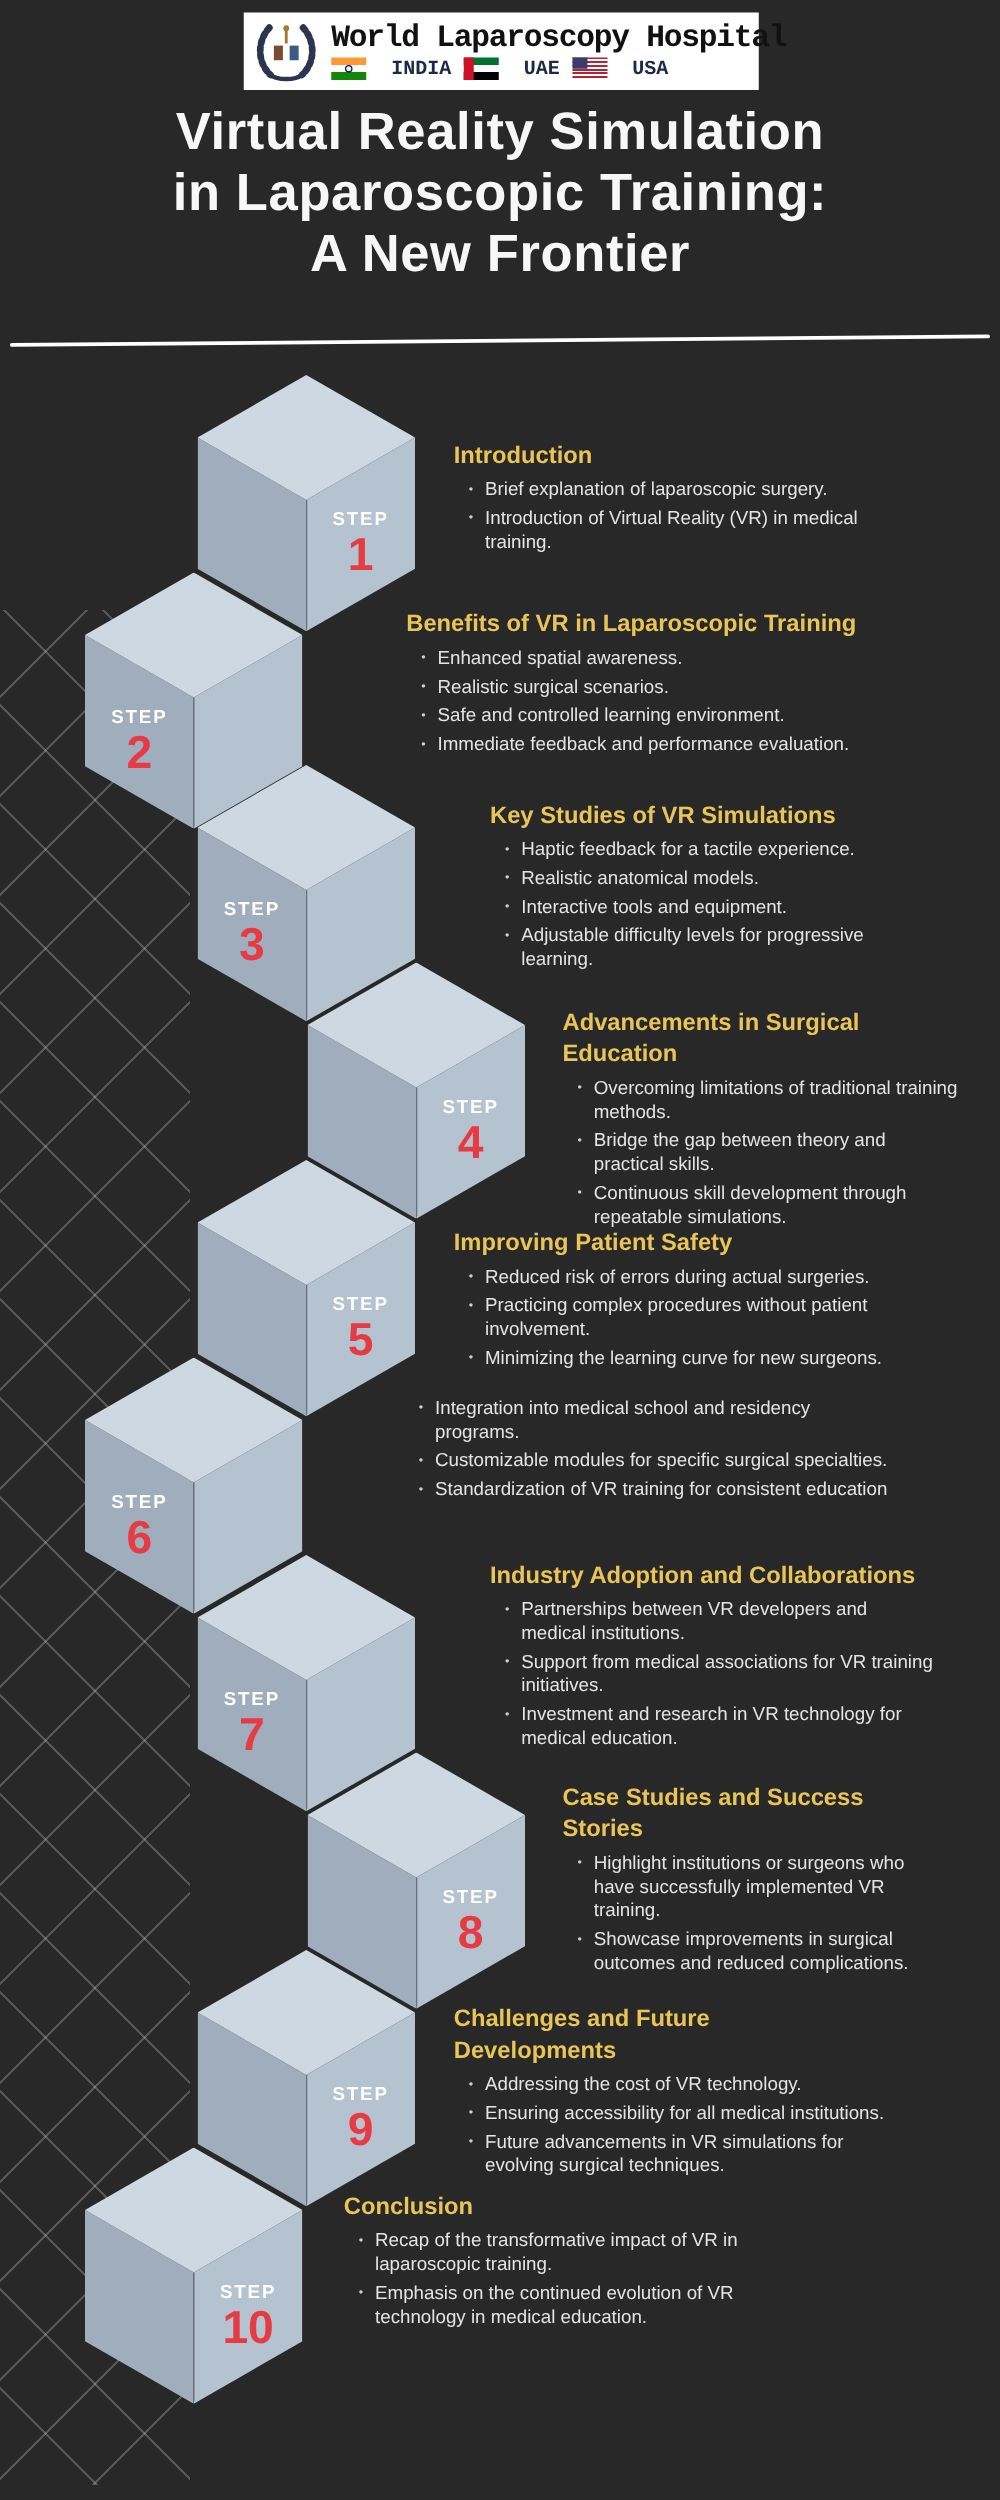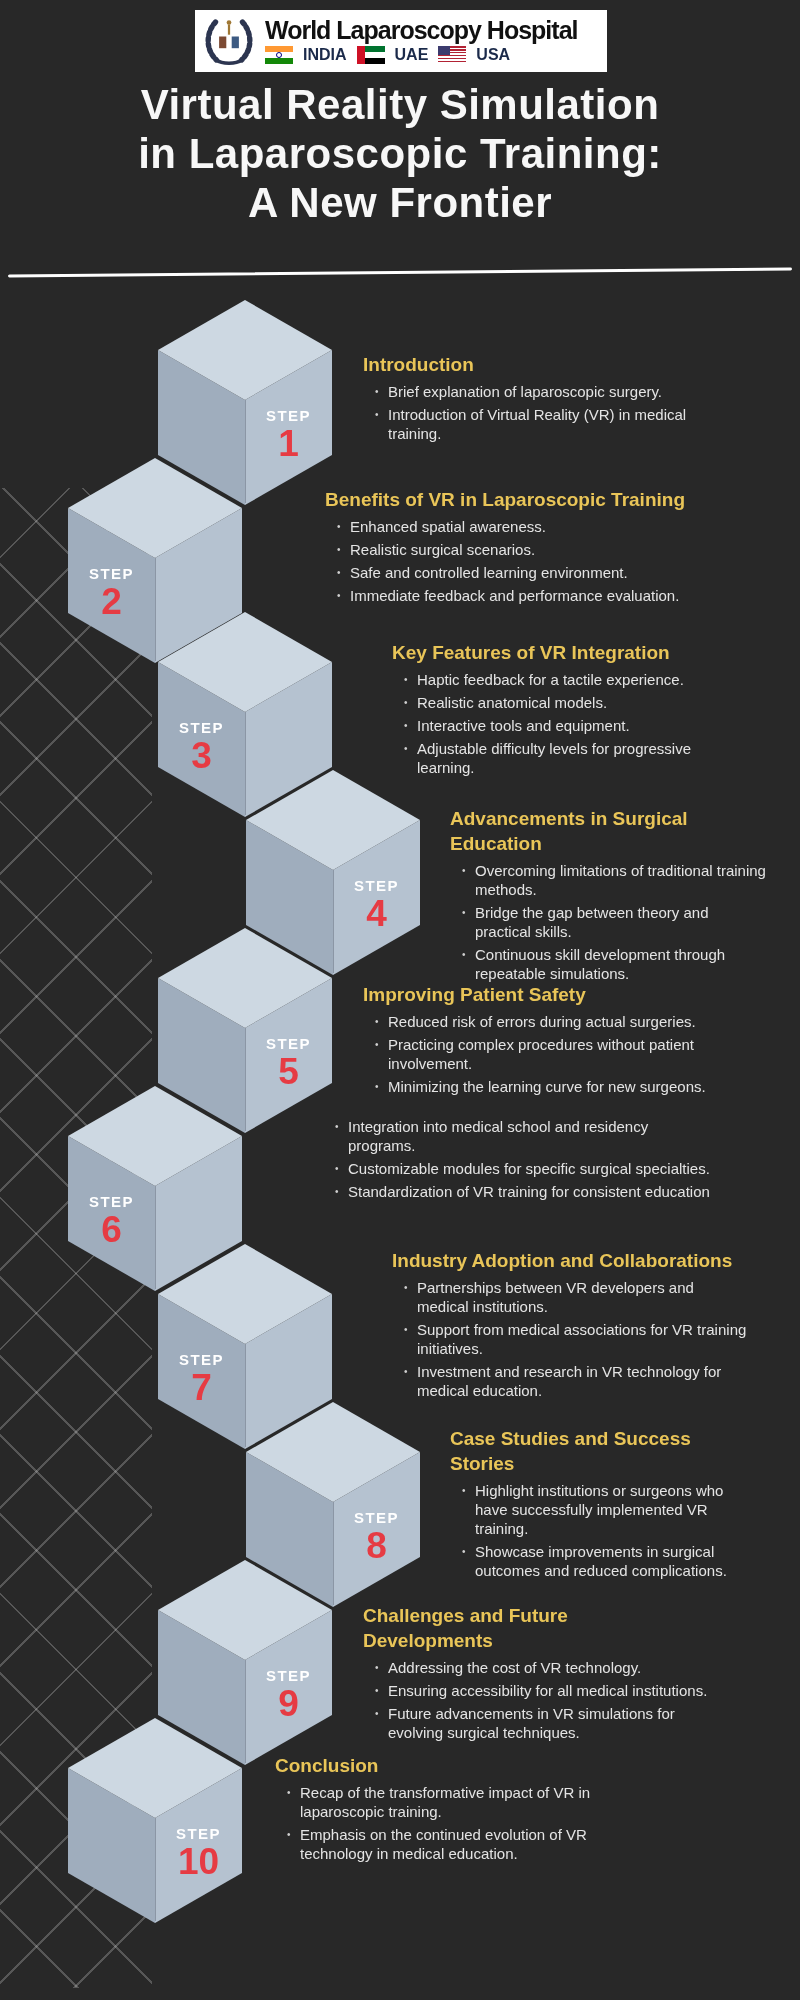--- a/index.html
+++ b/index.html
@@ -15,27 +15,27 @@
   
   .lattice{
     position:absolute;left:0;top:488px;width:152px;height:1500px;z-index:1;
     background-image:
       repeating-linear-gradient(45deg,rgba(255,255,255,0) 0px,rgba(255,255,255,0) 54px,rgba(255,255,255,.22) 54px,rgba(255,255,255,.22) 56px),
       repeating-linear-gradient(-45deg,rgba(255,255,255,0) 0px,rgba(255,255,255,0) 54px,rgba(255,255,255,.22) 54px,rgba(255,255,255,.22) 56px);
   }
   
   .logo-box{
     position:absolute;left:195px;top:10px;width:412px;height:62px;background:var(--logo-bg);
-    display:flex;align-items:center;gap:9px;padding:3px 7px;box-sizing:border-box;z-index:6;
+    display:flex;align-items:center;gap:9px;padding:3px 7px;box-sizing:border-box;z-index:6;font-family:Liberation Mono, monospace;
   }
   .emblem{width:54px;height:54px;flex:none}
   .logo-col{display:flex;flex-direction:column;align-items:flex-start;justify-content:center}
   .logo-title{font-weight:bold;font-size:25px;letter-spacing:-1px;line-height:1.02;color:var(--logo-text);white-space:nowrap}
   .flag-row{display:flex;align-items:center;gap:10px;margin-top:2px}
-  .country{display:flex;align-items:center;gap:10px;font-weight:bold;font-size:16px;color:var(--flag-label)}
+  .country{display:flex;align-items:center;gap:20px;font-weight:bold;font-size:16px;color:var(--flag-label)}
   .flag{width:28px;height:18px;position:relative;display:inline-block;flex:none}
   .flag-india{background:linear-gradient(180deg,#ff9933 0 33%,#ffffff 33% 66%,#138808 66% 100%)}
   .flag-india::after{content:"";position:absolute;left:50%;top:50%;width:6px;height:6px;margin:-3px 0 0 -3px;
     border:1px solid #000080;border-radius:50%;box-sizing:border-box}
   .flag-uae{background:linear-gradient(180deg,#00732f 0 33%,#ffffff 33% 66%,#000000 66% 100%)}
   .flag-uae::before{content:"";position:absolute;left:0;top:0;width:8px;height:100%;background:#ce1126}
   .flag-usa{background:repeating-linear-gradient(180deg,#b22234 0 1.5px,#ffffff 1.5px 3px)}
   .flag-usa::before{content:"";position:absolute;left:0;top:0;width:12px;height:9px;background:#3c3b6e}
   
   .main-title{
@@ -163,21 +163,21 @@
       <div class="face face-left"></div>
       <div class="face face-right"></div>
       <div class="face face-top"></div>
       <div class="seam"></div>
       <div class="step-label side-left">
         <div class="step-word">STEP</div>
         <div class="step-num">3</div>
       </div>
     </div>
     <div class="step-text" style="left: 392px; top: 640px; width: 360px;">
-      <h3 class="step-heading">Key Features of VR Integration</h3>
+      <h3 class="step-heading">Key Studies of VR Simulations</h3>
       <ul class="step-bullets">
             <li>Haptic feedback for a tactile experience.</li>
             <li>Realistic anatomical models.</li>
             <li>Interactive tools and equipment.</li>
             <li>Adjustable difficulty levels for progressive
 learning.</li>
           </ul>
     </div>
   </div>
       <div class="step" style="z-index: 27;">

